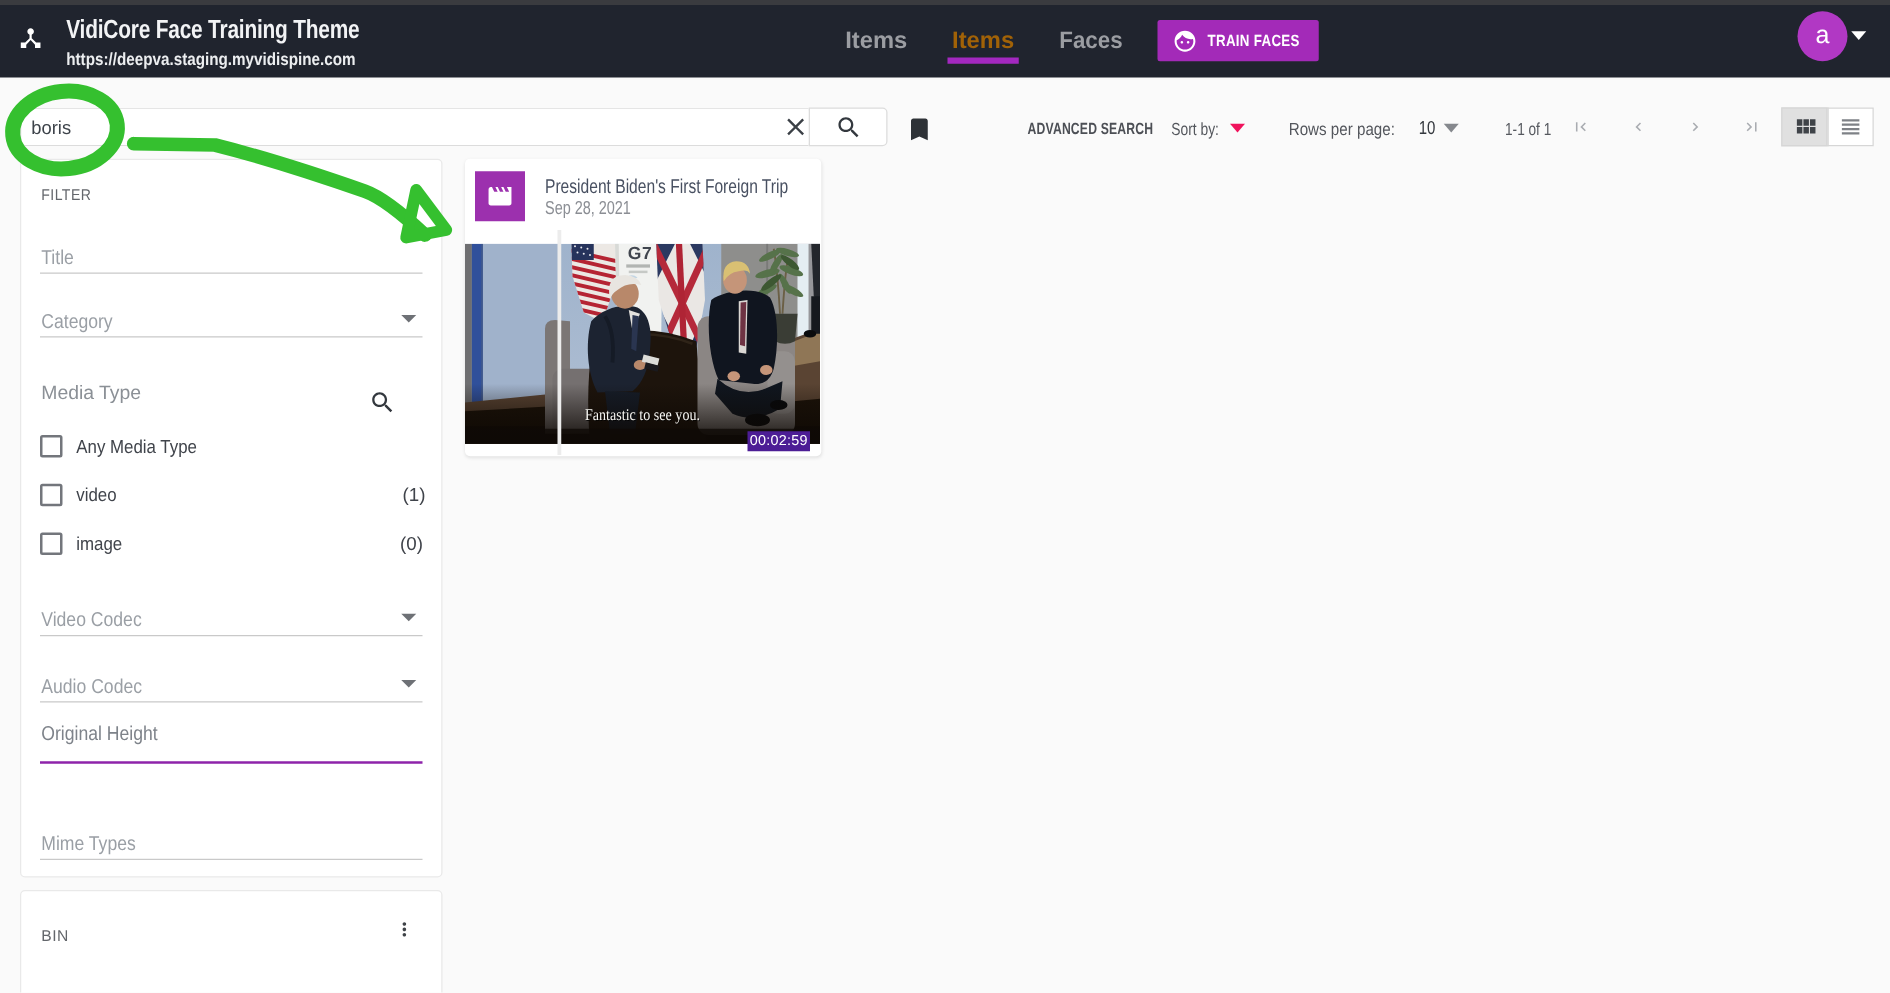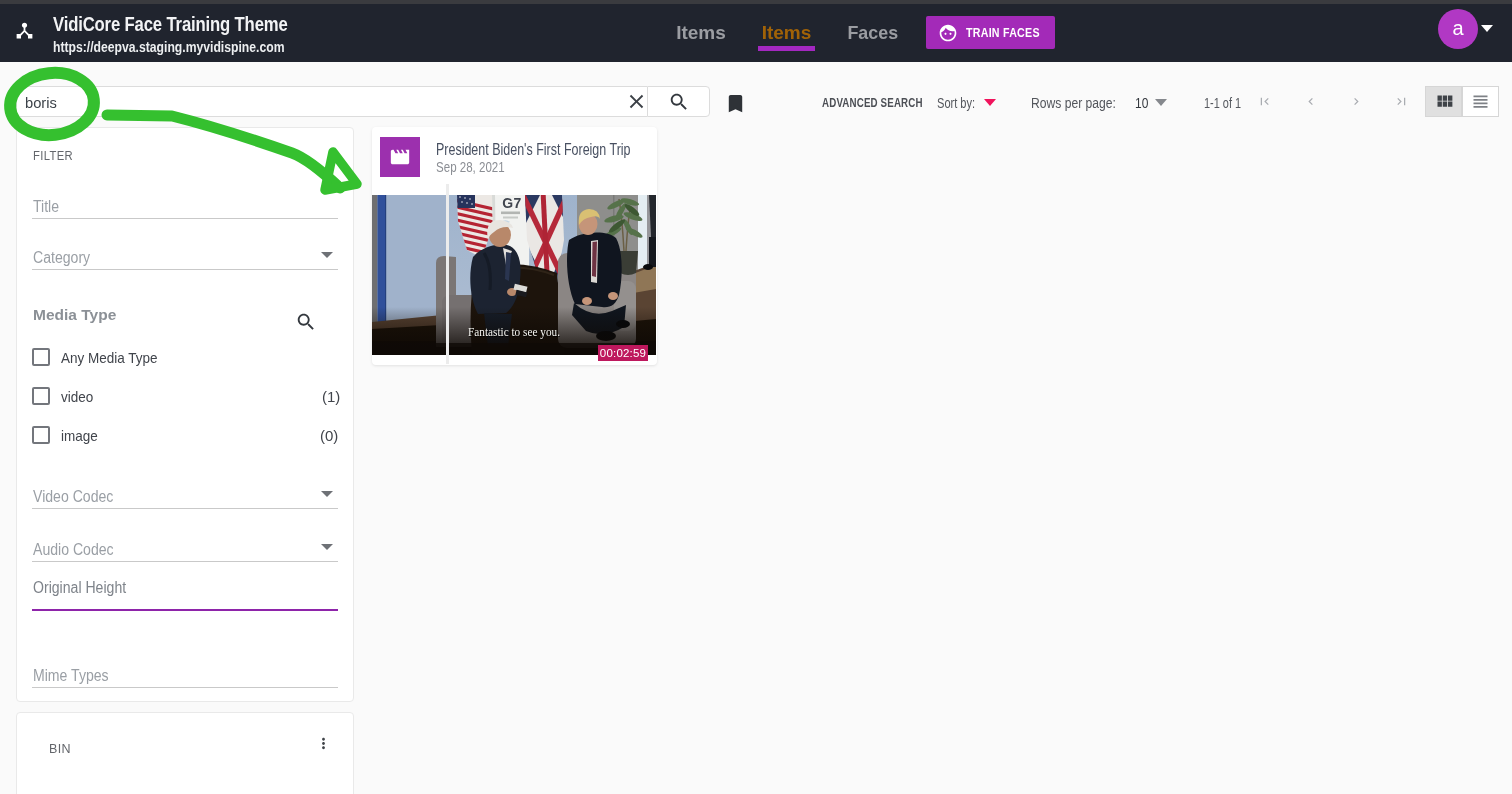--- a/index.html
+++ b/index.html
@@ -49,21 +49,21 @@
 .cb { width:18px; height:18px; border:2px solid #73767c; border-radius:2px; }
 .cblabel { font-size:15px; color:#40444b; transform:scaleX(0.9); transform-origin:left; white-space:nowrap; }
 .cbcount { font-size:15px; color:#40444b; }
 
 #itemcard { left:372px; top:127px; width:285px; height:238px; box-shadow:0 1px 3px rgba(0,0,0,0.1); border:none; }
 #itemicon { left:380px; top:137px; width:40px; height:40px; background:#9c30ae; }
 #itemtitle { left:436px; top:141px; font-size:16px; color:#485061; font-weight:500; transform:scaleX(0.78); transform-origin:left; white-space:nowrap; }
 #itemsub { left:436px; top:158px; font-size:15px; color:#8b8e94; transform:scaleX(0.77); transform-origin:left; }
 #thumb { left:372px; top:195px; width:284px; height:160px; }
 #playhead { left:446px; top:184px; width:2.5px; height:180px; background:#ececec; }
-#badge { left:598px; top:345px; width:50px; height:16px; background:#be185d; color:#fff; font-size:11.5px; text-align:center; line-height:16px; letter-spacing:0.2px; }
+#badge { left:598px; top:345px; width:50px; height:16px; background:#4c1d95; color:#fff; font-size:11.5px; text-align:center; line-height:16px; letter-spacing:0.2px; }
 
 #anno { left:0; top:0; width:1512px; height:794px; pointer-events:none; z-index:60; }
 </style>
 </head>
 <body>
 <div class="abs" id="topstrip"></div>
 <div class="abs" id="header"></div>
 <div class="abs" id="hlogo">
   <svg width="21" height="21" viewBox="0 0 24 24">
       <path fill="#fff" d="M17 16l-4-4V8.82C14.16 8.4 15 7.3 15 6c0-1.66-1.34-3-3-3S9 4.34 9 6c0 1.3.84 2.4 2 2.82V12l-4 4H3v5h5v-3.05l4-4.2 4 4.2V21h5v-5h-4z"></path>
@@ -131,21 +131,21 @@
     <path fill="#7e8186" d="M4 15h16v-2H4v2zm0 4h16v-2H4v2zm0-8h16v-2H4v2zm0-6v2h16V5H4z"></path>
   </svg>
 
 <div class="abs card" id="filtercard"></div>
 <div class="abs cardlabel" style="left:33px;top:149px;transform:scaleX(0.9);transform-origin:left;">FILTER</div>
 <div class="abs ph" style="left:33px;top:198px;">Title</div>
 <div class="abs uline" style="left:32px;top:218px;width:306px;"></div>
 <div class="abs ph" style="left:33px;top:249px;">Category</div>
 <div class="abs uline" style="left:32px;top:269px;width:306px;"></div>
 <div class="abs selcaret" style="left:321px;top:252px;"></div>
-<div class="abs ph" style="left:33px;top:306px;font-size:15.5px;color:#8b9096;transform:none;font-weight:bold;">Media Type</div>
+<div class="abs ph" style="left:33px;top:306px;font-size:15.5px;color:#8b9096;transform:none;">Media Type</div>
 <svg class="abs" style="left:295px;top:311px" width="22" height="22" viewBox="0 0 24 24">
     <path fill="#33383e" d="M15.5 14h-.79l-.28-.27C15.41 12.59 16 11.11 16 9.5 16 5.91 13.09 3 9.5 3S3 5.91 3 9.5 5.91 16 9.5 16c1.61 0 3.09-.59 4.23-1.57l.27.28v.79l5 4.99L20.49 19l-4.99-5zm-6 0C7.01 14 5 11.99 5 9.5S7.01 5 9.5 5 14 7.01 14 9.5 11.99 14 9.5 14z"></path>
   </svg>
 <div class="abs cb" style="left:32px;top:348px;"></div>
 <div class="abs cblabel" style="left:61px;top:349px;">Any Media Type</div>
 <div class="abs cb" style="left:32px;top:387px;"></div>
 <div class="abs cblabel" style="left:61px;top:388px;">video</div>
 <div class="abs cbcount" style="left:322px;top:388px;">(1)</div>
 <div class="abs cb" style="left:32px;top:426px;"></div>
 <div class="abs cblabel" style="left:61px;top:427px;">image</div>
@@ -155,21 +155,21 @@
 <div class="abs selcaret" style="left:321px;top:491px;"></div>
 <div class="abs ph" style="left:33px;top:541px;">Audio Codec</div>
 <div class="abs uline" style="left:32px;top:561px;width:306px;"></div>
 <div class="abs selcaret" style="left:321px;top:544px;"></div>
 <div class="abs ph" style="left:33px;top:579px;color:#7e838a;">Original Height</div>
 <div class="abs" style="left:32px;top:609px;width:306px;height:2px;background:#8e24aa;"></div>
 <div class="abs ph" style="left:33px;top:667px;">Mime Types</div>
 <div class="abs uline" style="left:32px;top:687px;width:306px;"></div>
 
 <div class="abs card" id="bincard"></div>
-<div class="abs cardlabel" style="left:49px;top:742px;">BIN</div>
+<div class="abs cardlabel" style="left:33px;top:742px;">BIN</div>
 <svg class="abs" style="left:315px;top:735px" width="17" height="17" viewBox="0 0 24 24">
     <path fill="#3f4348" d="M12 8c1.1 0 2-.9 2-2s-.9-2-2-2-2 .9-2 2 .9 2 2 2zm0 2c-1.1 0-2 .9-2 2s.9 2 2 2 2-.9 2-2-.9-2-2-2zm0 6c-1.1 0-2 .9-2 2s.9 2 2 2 2-.9 2-2-.9-2-2-2z"></path>
   </svg>
 
 <div class="abs card" id="itemcard"></div>
 <div class="abs" id="itemicon">
   <svg class="abs" style="left:9px;top:9px" width="22" height="22" viewBox="0 0 24 24">
       <path fill="#fff" d="M18 4l2 4h-3l-2-4h-2l2 4h-3l-2-4H8l2 4H7L5 4H4c-1.1 0-1.99.9-1.99 2L2 18c0 1.1.9 2 2 2h16c1.1 0 2-.9 2-2V4h-4z"></path>
     </svg>
 </div>

